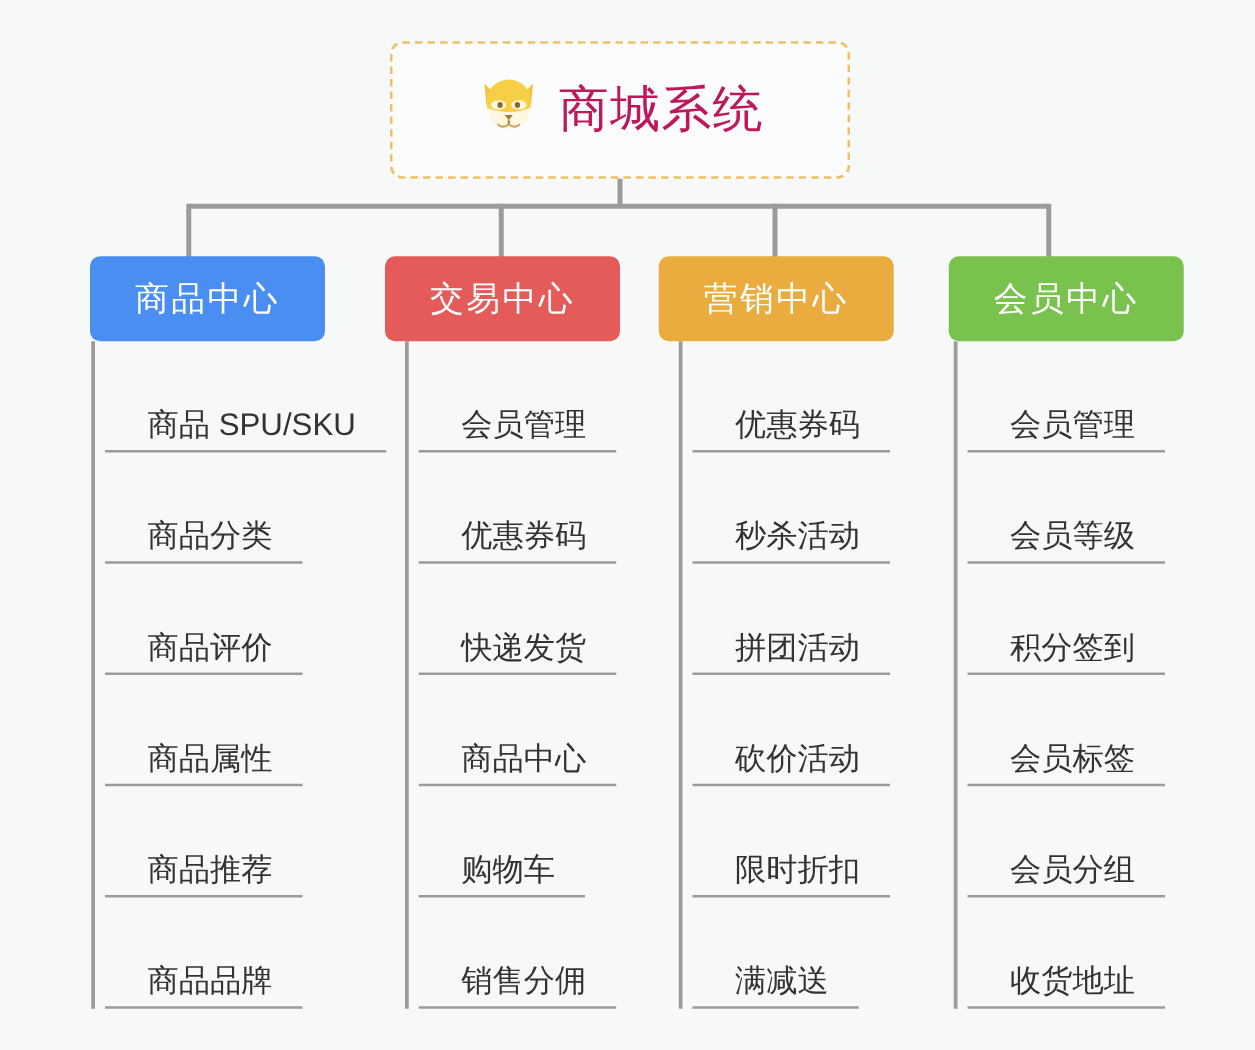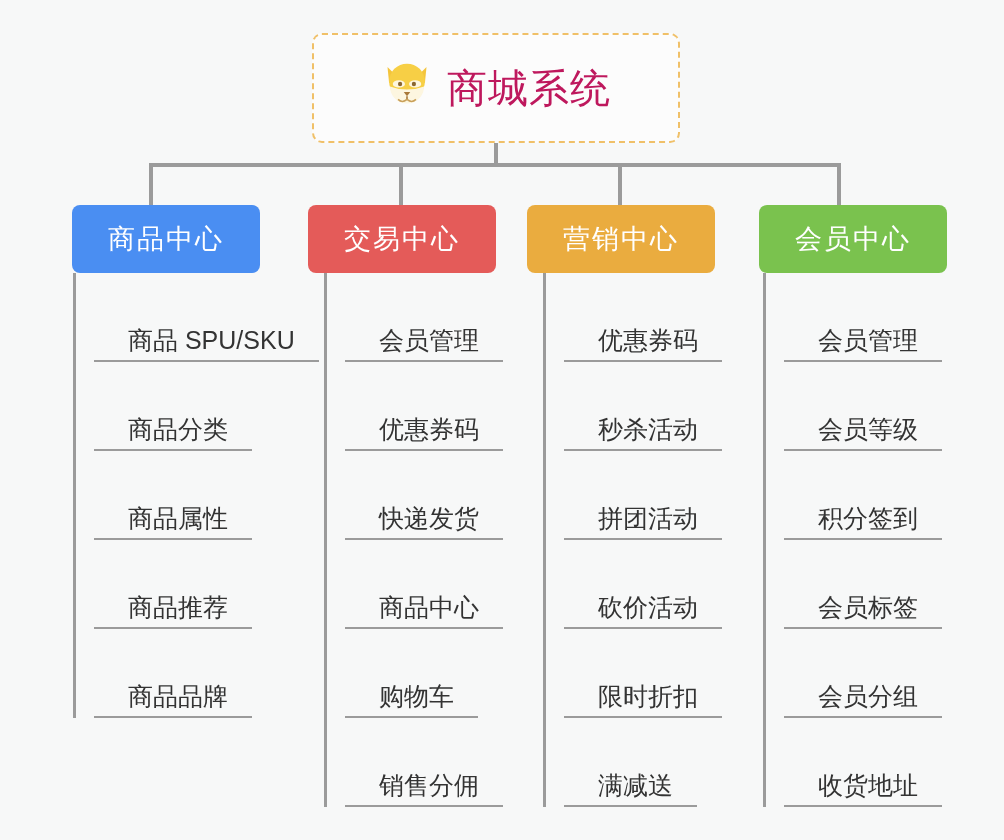--- a/index.html
+++ b/index.html
@@ -82,21 +82,21 @@
     position: relative;
     margin-left: 16px;
     padding-left: 0;
     border-left: 3px solid #9b9b9b;
   }
   .leaf {
     position: relative;
     height: 89px;
     display: flex;
     align-items: flex-end;
-    padding-left: 18px;
+    padding-left: 8px;
   }
   .leaf-inner {
     display: inline-block;
     border-bottom: 2px solid #9b9b9b;
     padding: 0 24px 6px 34px;
     font-size: 25px;
     color: #333333;
     line-height: 1.1;
     white-space: nowrap;
   }
@@ -138,20 +138,23 @@
       <span>商品中心</span>
     </div>
     <div class="leaf-stack">
       <div class="leaf">
           <span class="leaf-inner">商品 SPU/SKU</span>
         </div>
       <div class="leaf">
           <span class="leaf-inner">商品分类</span>
         </div>
       <div class="leaf">
+          <span class="leaf-inner">商品评价</span>
+        </div>
+      <div class="leaf">
           <span class="leaf-inner">商品属性</span>
         </div>
       <div class="leaf">
           <span class="leaf-inner">商品推荐</span>
         </div>
       <div class="leaf">
           <span class="leaf-inner">商品品牌</span>
         </div>
     </div>
   </div>

